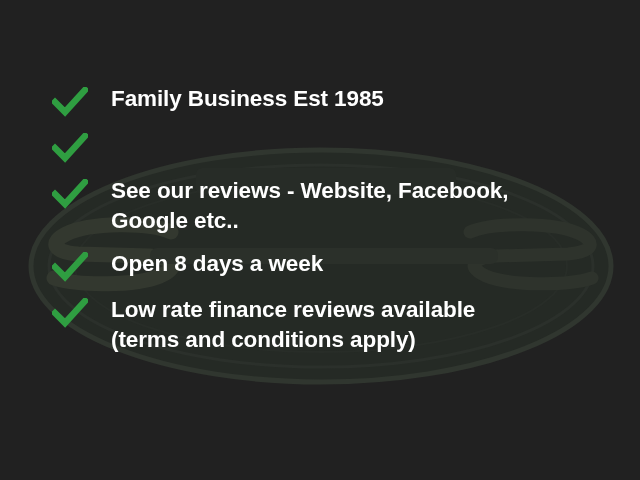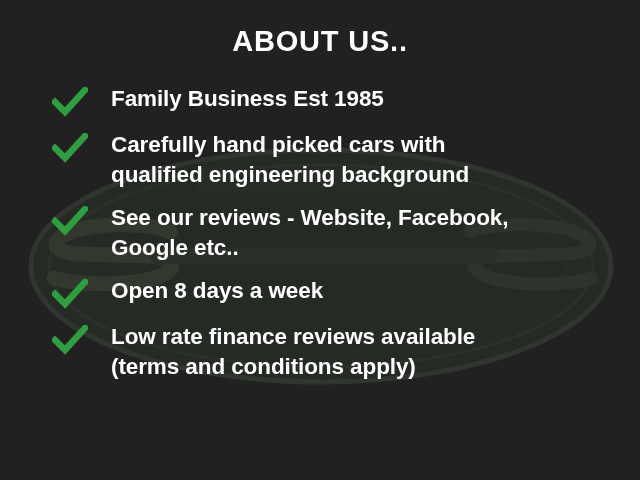--- a/index.html
+++ b/index.html
@@ -99,38 +99,35 @@
                L 150 256 C 176 258, 178 268, 160 276 C 136 286, 78 286, 54 278" fill="none" stroke="#33382f" stroke-width="15" stroke-linecap="round"></path>
 
       <path d="M470 232 C 492 222, 556 222, 580 234 C 596 242, 594 252, 568 254
                L 496 256 C 470 258, 468 268, 486 276 C 510 286, 568 286, 592 278" fill="none" stroke="#2e332c" stroke-width="13" stroke-linecap="round"></path>
 
       <rect x="150" y="248" width="348" height="16" rx="7" fill="#2b302a"></rect>
       <rect x="196" y="168" width="260" height="26" rx="6" fill="#272c27"></rect>
     </g>
   </svg>
 
-  <div class="title">ABOUT US..</div>
 
   <div class="list">
 
     <div class="item">
       <svg class="check" viewBox="0 0 36 30" xmlns="http://www.w3.org/2000/svg" aria-hidden="true">
         <path d="M3 15 L13 25 L33 3" fill="none" stroke="#2f9e41" stroke-width="6.5" stroke-linecap="square" stroke-linejoin="miter"></path>
       </svg>
       <div class="item-text">Family Business Est 1985</div>
     </div>
 
 
     <div class="item">
       <svg class="check" viewBox="0 0 36 30" xmlns="http://www.w3.org/2000/svg" aria-hidden="true">
         <path d="M3 15 L13 25 L33 3" fill="none" stroke="#2f9e41" stroke-width="6.5" stroke-linecap="square" stroke-linejoin="miter"></path>
       </svg>
-      <div class="item-text">Carefully hand picked cars with
-qualified engineering background</div>
     </div>
 
     <div class="item">
       <svg class="check" viewBox="0 0 36 30" xmlns="http://www.w3.org/2000/svg" aria-hidden="true">
         <path d="M3 15 L13 25 L33 3" fill="none" stroke="#2f9e41" stroke-width="6.5" stroke-linecap="square" stroke-linejoin="miter"></path>
       </svg>
       <div class="item-text">See our reviews - Website, Facebook,
 Google etc..</div>
     </div>
 

